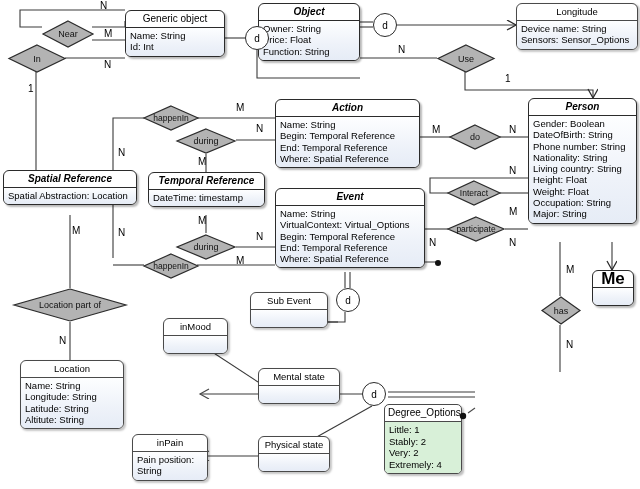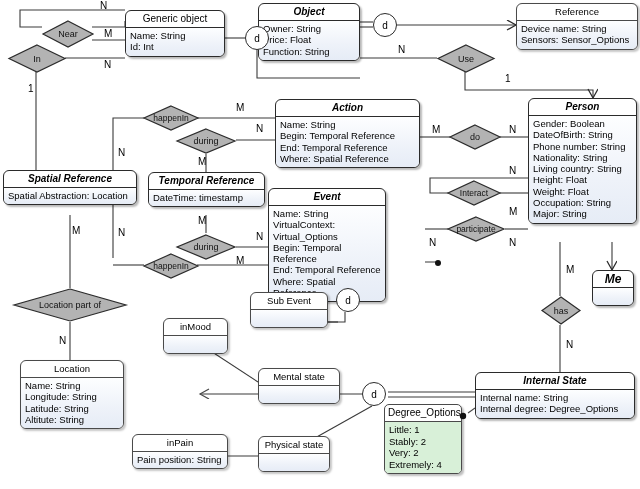--- a/index.html
+++ b/index.html
@@ -150,38 +150,38 @@
   <div class="ent" style="left:258px;top:3px;width:102px;">
     <div class="hd it">Object</div>
     <div class="bd">
       <div>Owner: String</div>
       <div>Price: Float</div>
       <div>Function: String</div>
     </div>
   </div>
 
   <div class="ent thin" style="left:516px;top:3px;width:122px;">
-    <div class="hd">Reference</div>
+    <div class="hd">Longitude</div>
     <div class="bd">
       <div>Device name: String</div>
       <div>Sensors: Sensor_Options</div>
     </div>
   </div>
 
   <div class="ent" style="left:275px;top:99px;width:145px;">
     <div class="hd it">Action</div>
     <div class="bd">
       <div>Name: String</div>
       <div>Begin: Temporal Reference</div>
       <div>End: Temporal Reference</div>
       <div>Where: Spatial Reference</div>
     </div>
   </div>
 
-  <div class="ent" style="left:268px;top:188px;width:118px;">
+  <div class="ent" style="left:275px;top:188px;width:150px;">
     <div class="hd it">Event</div>
     <div class="bd">
       <div>Name: String</div>
       <div>VirtualContext: Virtual_Options</div>
       <div>Begin: Temporal Reference</div>
       <div>End: Temporal Reference</div>
       <div>Where: Spatial Reference</div>
     </div>
   </div>
 
@@ -218,31 +218,24 @@
     <div class="hd">Location</div>
     <div class="bd">
       <div>Name: String</div>
       <div>Longitude: String</div>
       <div>Latitude: String</div>
       <div>Altitute: String</div>
     </div>
   </div>
 
   <div class="ent" style="left:592px;top:270px;width:42px;">
-    <div class="hd" style="font-weight:bold;font-size:12px;font-style:italic;">Me</div>
+    <div class="hd" style="font-weight:bold;font-size:17px;">Me</div>
     <div class="bd empty"></div>
   </div>
 
-  <div class="ent" style="left:475px;top:372px;width:160px;">
-    <div class="hd it">Internal State</div>
-    <div class="bd">
-      <div>Internal name: String</div>
-      <div>Internal degree: Degree_Options</div>
-    </div>
-  </div>
 
   <div class="ent thin" style="left:250px;top:292px;width:78px;">
     <div class="hd">Sub Event</div>
     <div class="bd empty"></div>
   </div>
 
   <div class="ent thin" style="left:258px;top:368px;width:82px;">
     <div class="hd">Mental state</div>
     <div class="bd empty"></div>
   </div>
@@ -251,21 +244,21 @@
     <div class="hd">Physical state</div>
     <div class="bd empty"></div>
   </div>
 
   <div class="ent thin" style="left:163px;top:318px;width:65px;">
     <div class="hd">inMood</div>
     <div class="bd empty"></div>
   </div>
 
 
-  <div class="ent thin" style="left:132px;top:434px;width:96px;">
+  <div class="ent thin" style="left:132px;top:434px;width:76px;">
     <div class="hd">inPain</div>
     <div class="bd">
       <div>Pain position: String</div>
     </div>
   </div>
 
 
   <div class="note" style="left:384px;top:404px;width:78px;">
     <div class="hd">Degree_Options</div>
     <div class="bd">

